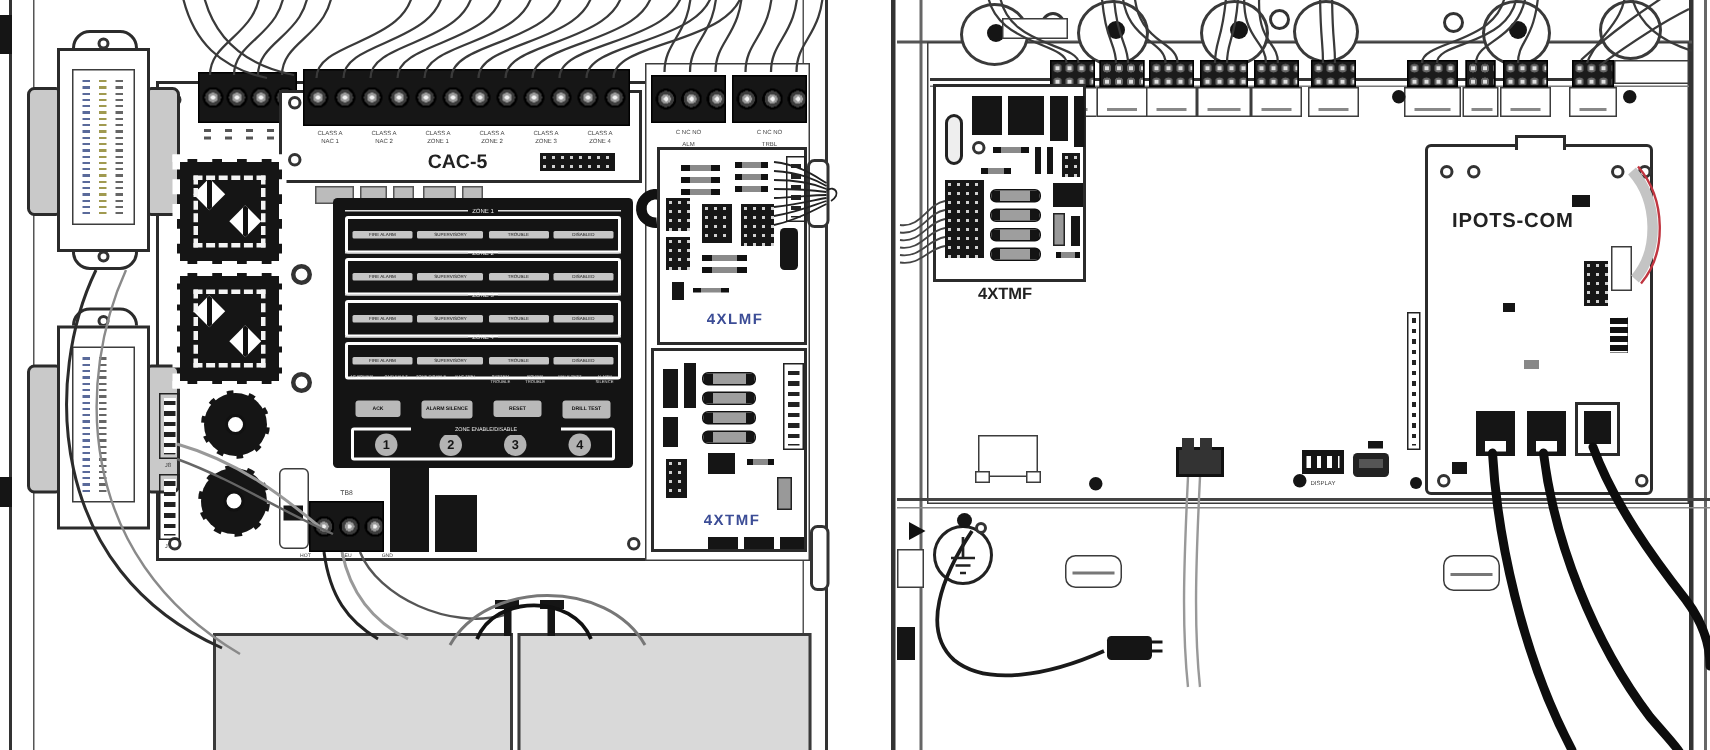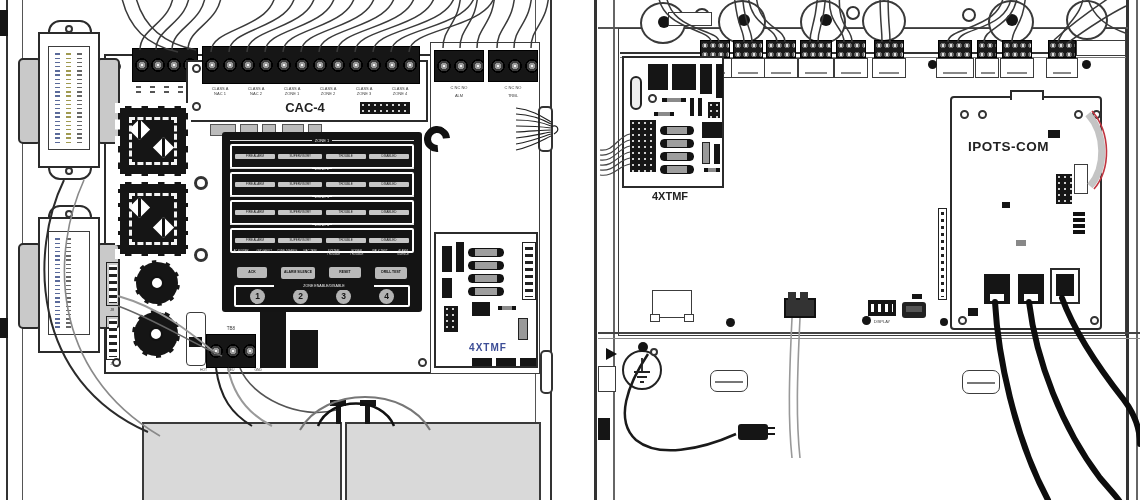--- a/index.html
+++ b/index.html
@@ -113,37 +113,56 @@
       </div>
     <div class="a c t lbl" style="left:310px;top:86px;width:36px;height:11px;font-size:4px;white-space:normal;line-height:1.15">
         <span><span>CLASS A</span><br><span>ZONE 2</span></span>
       </div>
     <div class="a c t lbl" style="left:346px;top:86px;width:36px;height:11px;font-size:4px;white-space:normal;line-height:1.15">
         <span><span>CLASS A</span><br><span>ZONE 3</span></span>
       </div>
     <div class="a c t lbl" style="left:382px;top:86px;width:36px;height:11px;font-size:4px;white-space:normal;line-height:1.15">
         <span><span>CLASS A</span><br><span>ZONE 4</span></span>
       </div>
-    <div class="a c t" style="left:250px;top:98px;width:110px;height:18px;font-size:13px;font-weight:bold">CAC-4</div>
+    <div class="a c t" style="left:250px;top:98px;width:110px;height:18px;font-size:13px;font-weight:bold">CAC-5</div>
     <div class="a pinsw" style="left:360px;top:102px;width:50px;height:12px"></div>
     <div class="a" style="left:210px;top:124px;width:26px;height:12px;background:#bbb;border:1px solid #555"></div>
     <div class="a" style="left:240px;top:124px;width:18px;height:12px;background:#bbb;border:1px solid #555"></div>
     <div class="a" style="left:262px;top:124px;width:14px;height:12px;background:#bbb;border:1px solid #555"></div>
     <div class="a" style="left:282px;top:124px;width:22px;height:12px;background:#bbb;border:1px solid #555"></div>
     <div class="a" style="left:308px;top:124px;width:14px;height:12px;background:#bbb;border:1px solid #555"></div>
 
     <div class="a bd1" style="left:430px;top:42px;width:110px;height:332px"></div>
     <div class="a tstrip s17" style="left:434px;top:50px;width:50px;height:32px"></div>
     <div class="a tstrip s17" style="left:488px;top:50px;width:50px;height:32px"></div>
     <div class="a c t lbl" style="left:434px;top:84px;width:50px;height:7px;font-size:4px">C  NC  NO</div>
     <div class="a c t lbl" style="left:434px;top:92px;width:50px;height:7px;font-size:4px">ALM</div>
     <div class="a c t lbl" style="left:488px;top:84px;width:50px;height:7px;font-size:4px">C  NC  NO</div>
     <div class="a c t lbl" style="left:488px;top:92px;width:50px;height:7px;font-size:4px">TRBL</div>
     <div class="a" style="left:424px;top:126px;width:26px;height:26px;border:7px solid #111;border-right-color:transparent;border-radius:50%;transform:rotate(40deg)"></div>
 
+    <div class="a bd" style="left:438px;top:98px;width:100px;height:132px">
+      <div class="a res" style="left:14px;top:10px;width:26px;height:4px"></div>
+      <div class="a res" style="left:14px;top:18px;width:26px;height:4px"></div>
+      <div class="a res" style="left:14px;top:26px;width:26px;height:4px"></div>
+      <div class="a res" style="left:50px;top:8px;width:22px;height:4px"></div>
+      <div class="a res" style="left:50px;top:16px;width:22px;height:4px"></div>
+      <div class="a res" style="left:50px;top:24px;width:22px;height:4px"></div>
+      <div class="a pinsw" style="left:4px;top:32px;width:16px;height:22px"></div>
+      <div class="a pinsw" style="left:4px;top:58px;width:16px;height:22px"></div>
+      <div class="a pinsw" style="left:28px;top:36px;width:20px;height:26px"></div>
+      <div class="a pinsw" style="left:54px;top:36px;width:22px;height:28px"></div>
+      <div class="a blk" style="left:80px;top:52px;width:12px;height:28px;border-radius:3px"></div>
+      <div class="a res" style="left:28px;top:70px;width:30px;height:4px"></div>
+      <div class="a res" style="left:28px;top:78px;width:30px;height:4px"></div>
+      <div class="a blk" style="left:8px;top:88px;width:8px;height:12px"></div>
+      <div class="a res" style="left:22px;top:92px;width:24px;height:3px"></div>
+      <div class="a slots" style="left:84px;top:4px;width:13px;height:44px"></div>
+      <div class="a c t cardlbl" style="left:10px;top:108px;width:80px;height:12px;font-size:10px">4XLMF</div>
+    </div>
     <div class="a grm" style="left:538px;top:106px;width:15px;height:46px"></div>
 
     <div class="a bd" style="left:434px;top:232px;width:104px;height:136px">
       <div class="a blk" style="left:6px;top:12px;width:10px;height:26px"></div>
       <div class="a blk" style="left:6px;top:44px;width:10px;height:20px"></div>
       <div class="a blk" style="left:20px;top:8px;width:8px;height:30px"></div>
       <div class="a cap" style="left:32px;top:14px;width:36px;height:9px"></div>
       <div class="a cap" style="left:32px;top:27px;width:36px;height:9px"></div>
       <div class="a cap" style="left:32px;top:40px;width:36px;height:9px"></div>
       <div class="a cap" style="left:32px;top:53px;width:36px;height:9px"></div>

